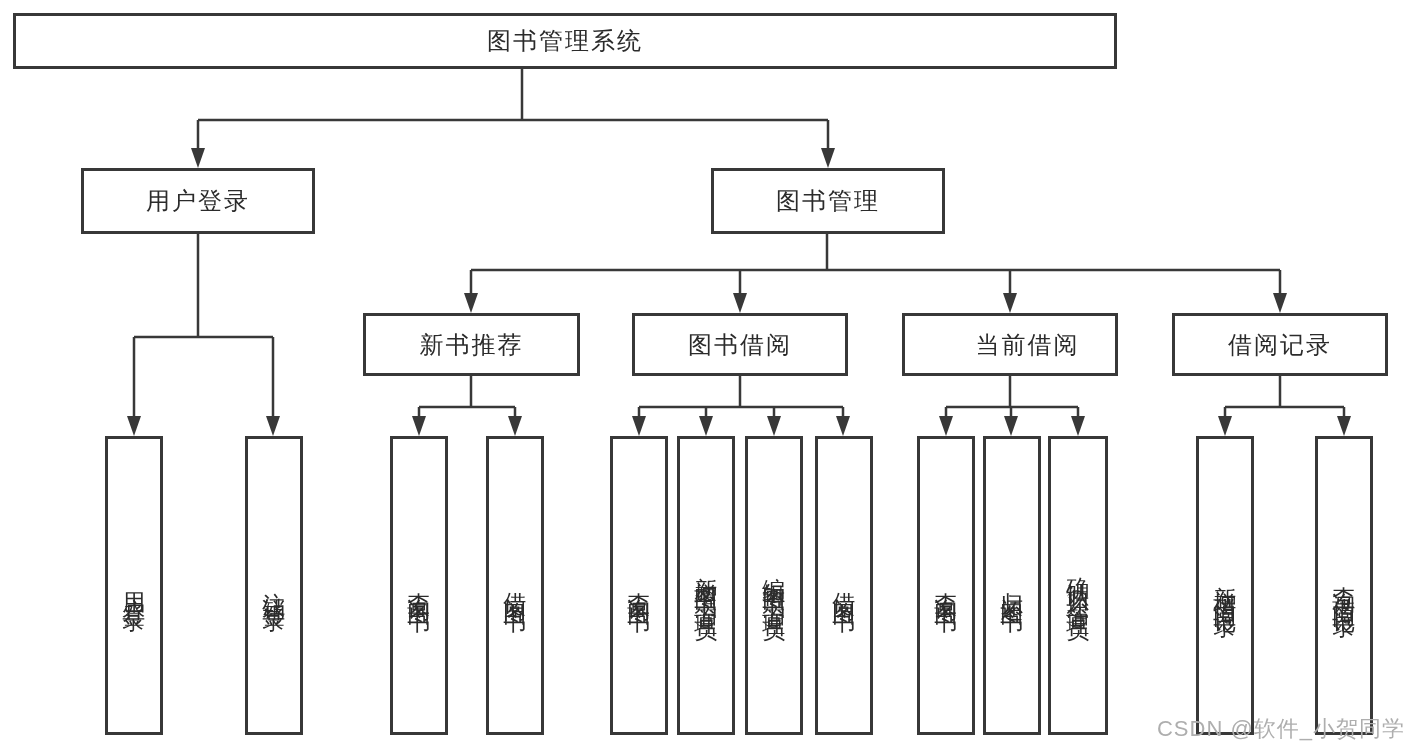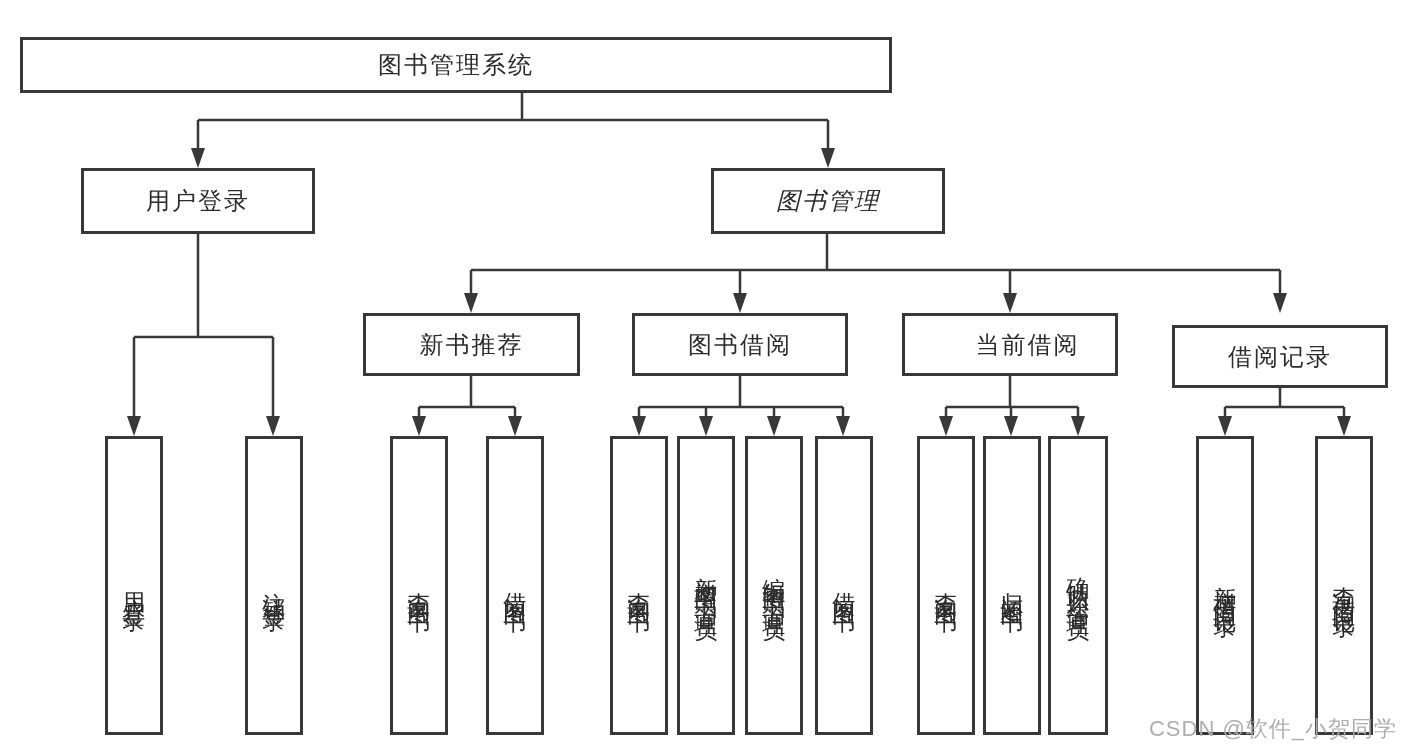--- a/index.html
+++ b/index.html
@@ -39,21 +39,21 @@
   .node.v span {
     writing-mode: vertical-rl;
     text-orientation: mixed;
     font-size: 23px;
     letter-spacing: 6px;
     line-height: 1.15;
     white-space: nowrap;
   }
   .watermark {
     position: absolute;
-    right: 8px;
+    right: 0;
     top: 714px;
     font-size: 22px;
     letter-spacing: 1px;
     color: #aeaeae;
     white-space: nowrap;
     z-index: 5;
   }
   .cline {
     stroke: #383838;
     stroke-width: 2.5;
@@ -112,41 +112,41 @@
       <polygon class="ahead" points="1071,416 1085,416 1078,436"></polygon>
     </g>
 
     <g>
       <path class="cline" d="M1280 375 V407 M1225 407 H1344 M1225 407 V418 M1344 407 V418"></path>
       <polygon class="ahead" points="1218,416 1232,416 1225,436"></polygon>
       <polygon class="ahead" points="1337,416 1351,416 1344,436"></polygon>
     </g>
   </svg>
 
-  <div class="node h" style="left:20px; top:13px; width:872px; height:56px;margin-top:24px;">
+  <div class="node h" style="left:13px; top:13px; width:1104px; height:56px;">
     <span>图书管理系统</span>
   </div>
 
   <div class="node h" style="left:81px; top:168px; width:234px; height:66px;">
     <span>用户登录</span>
   </div>
-  <div class="node h" style="left:711px; top:168px; width:234px; height:66px;font-style:italic;">
+  <div class="node h" style="left:711px; top:168px; width:234px; height:66px;">
     <span>图书管理</span>
   </div>
 
   <div class="node h" style="left:632px; top:313px; width:216px; height:63px;">
     <span>图书借阅</span>
   </div>
   <div class="node h" style="left:363px; top:313px; width:217px; height:63px;">
     <span>新书推荐</span>
   </div>
   <div class="node h" style="left:902px; top:313px; width:216px; height:63px;padding-left:35px;">
     <span>当前借阅</span>
   </div>
-  <div class="node h" style="left:1172px; top:313px; width:216px; height:63px;margin-top:12px;">
+  <div class="node h" style="left:1172px; top:313px; width:216px; height:63px;">
     <span>借阅记录</span>
   </div>
 
   <div class="node v" style="left:105px; top:436px; width:58px; height:299px;">
     <span>用户登录</span>
   </div>
   <div class="node v" style="left:245px; top:436px; width:58px; height:299px;">
     <span>注销登录</span>
   </div>
 

